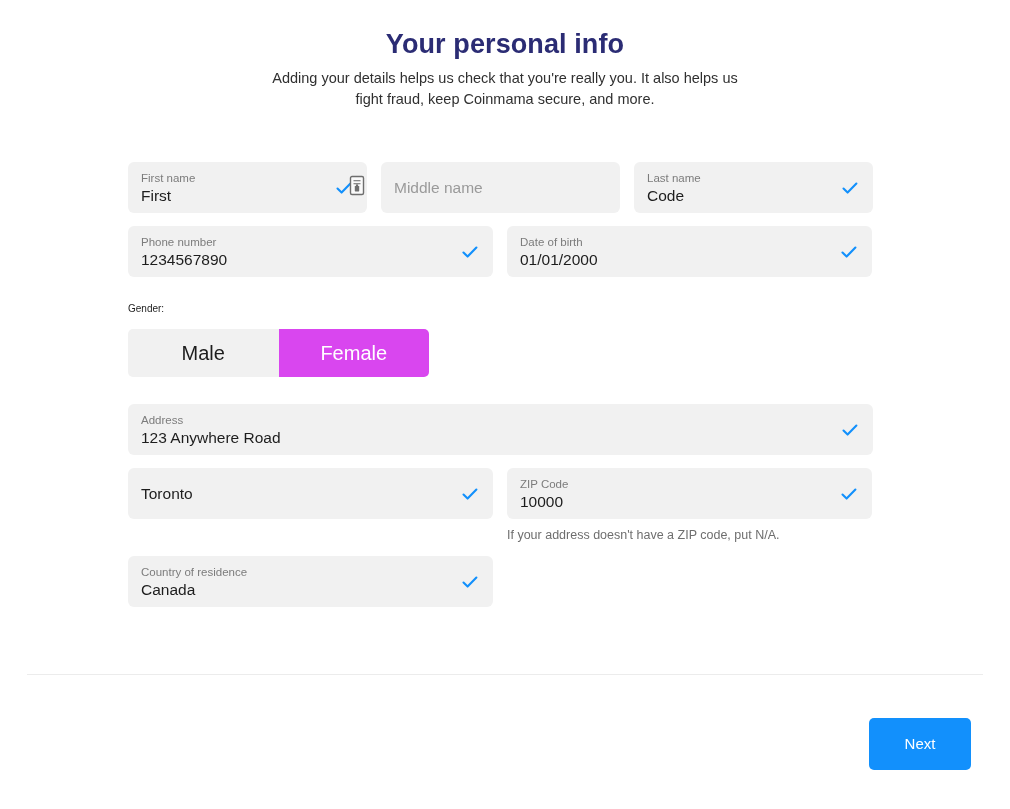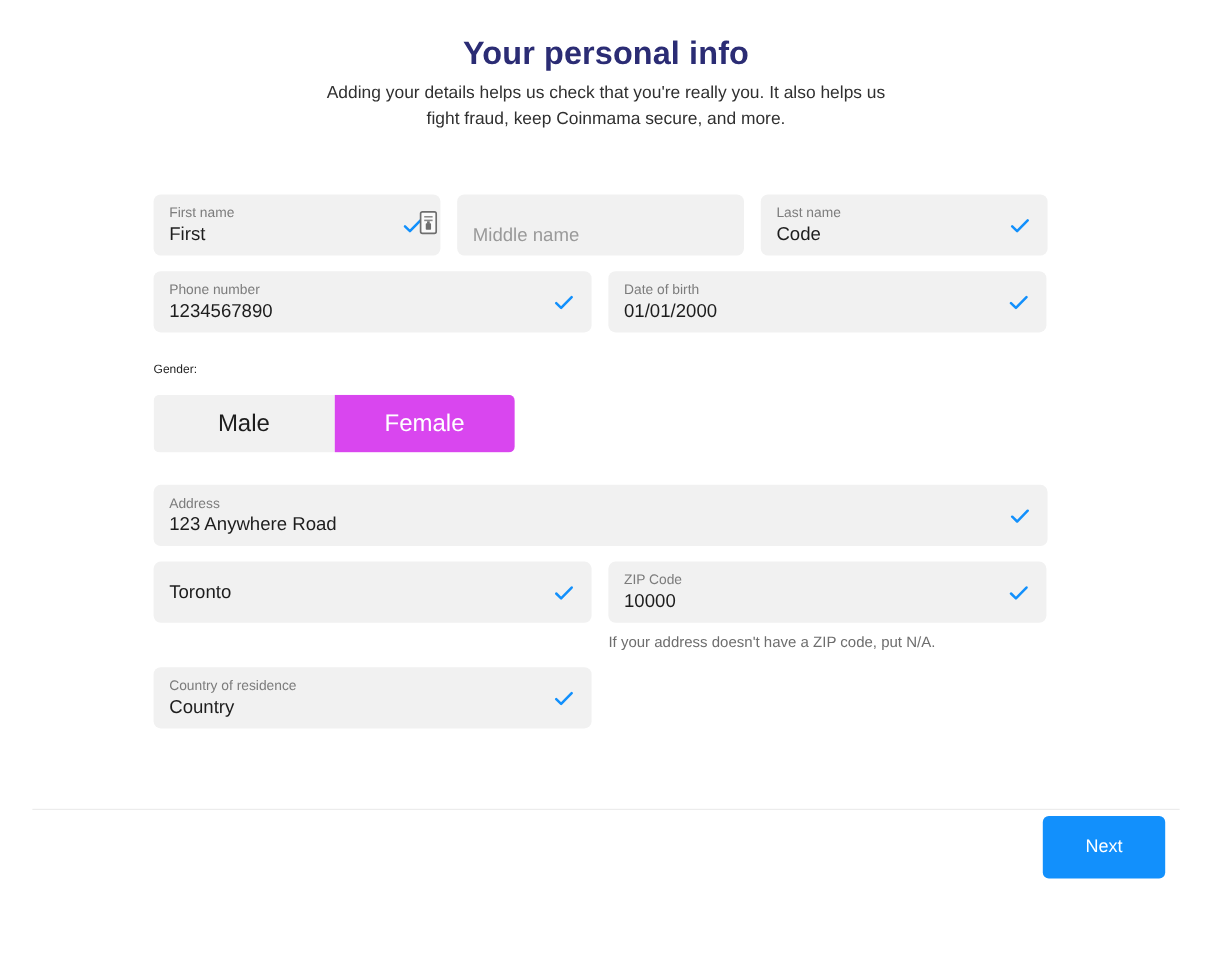--- a/index.html
+++ b/index.html
@@ -84,21 +84,21 @@
   }
   .field-value {
     font-size: 15.5px;
     line-height: 19px;
     color: #1d1d1d;
     font-weight: 400;
     white-space: nowrap;
     overflow: hidden;
   }
   .field.empty {
-    justify-content: flex-end;
+    justify-content: center;
   }
   .field-placeholder {
     font-size: 15.5px;
     line-height: 19px;
     color: #9a9a9a;
     font-weight: 400;
   }
 
   .check-icon {
     position: absolute;
@@ -172,21 +172,21 @@
     position: absolute;
     left: 27px;
     top: 674px;
     width: 956px;
     height: 1px;
     background: #ececec;
   }
   .footer {
     position: absolute;
     left: 0;
-    top: 680px;
+    top: 718px;
     width: 1010px;
     height: 52px;
   }
   .next-button {
     position: absolute;
     left: 869px;
     top: 0;
     width: 102px;
     height: 52px;
     background: #1290fc;
@@ -315,21 +315,21 @@
             </svg>
           </span>
         </div>
         <div class="helper-text">If your address doesn't have a ZIP code, put N/A.</div>
       </div>
     </div>
 
     <div class="row">
       <div class="col-half field">
         <span class="field-label">Country of residence</span>
-        <span class="field-value">Country</span>
+        <span class="field-value">Canada</span>
         <span class="check-icon">
           <svg width="18" height="18" viewBox="0 0 18 18" aria-hidden="true">
             <path d="M2.5 9.6 L6.6 13.6 L15.4 4.6" fill="none" stroke="#1290fc" stroke-width="2.1" stroke-linecap="round" stroke-linejoin="round"></path>
           </svg>
         </span>
       </div>
     </div>
 
   </div>
 

